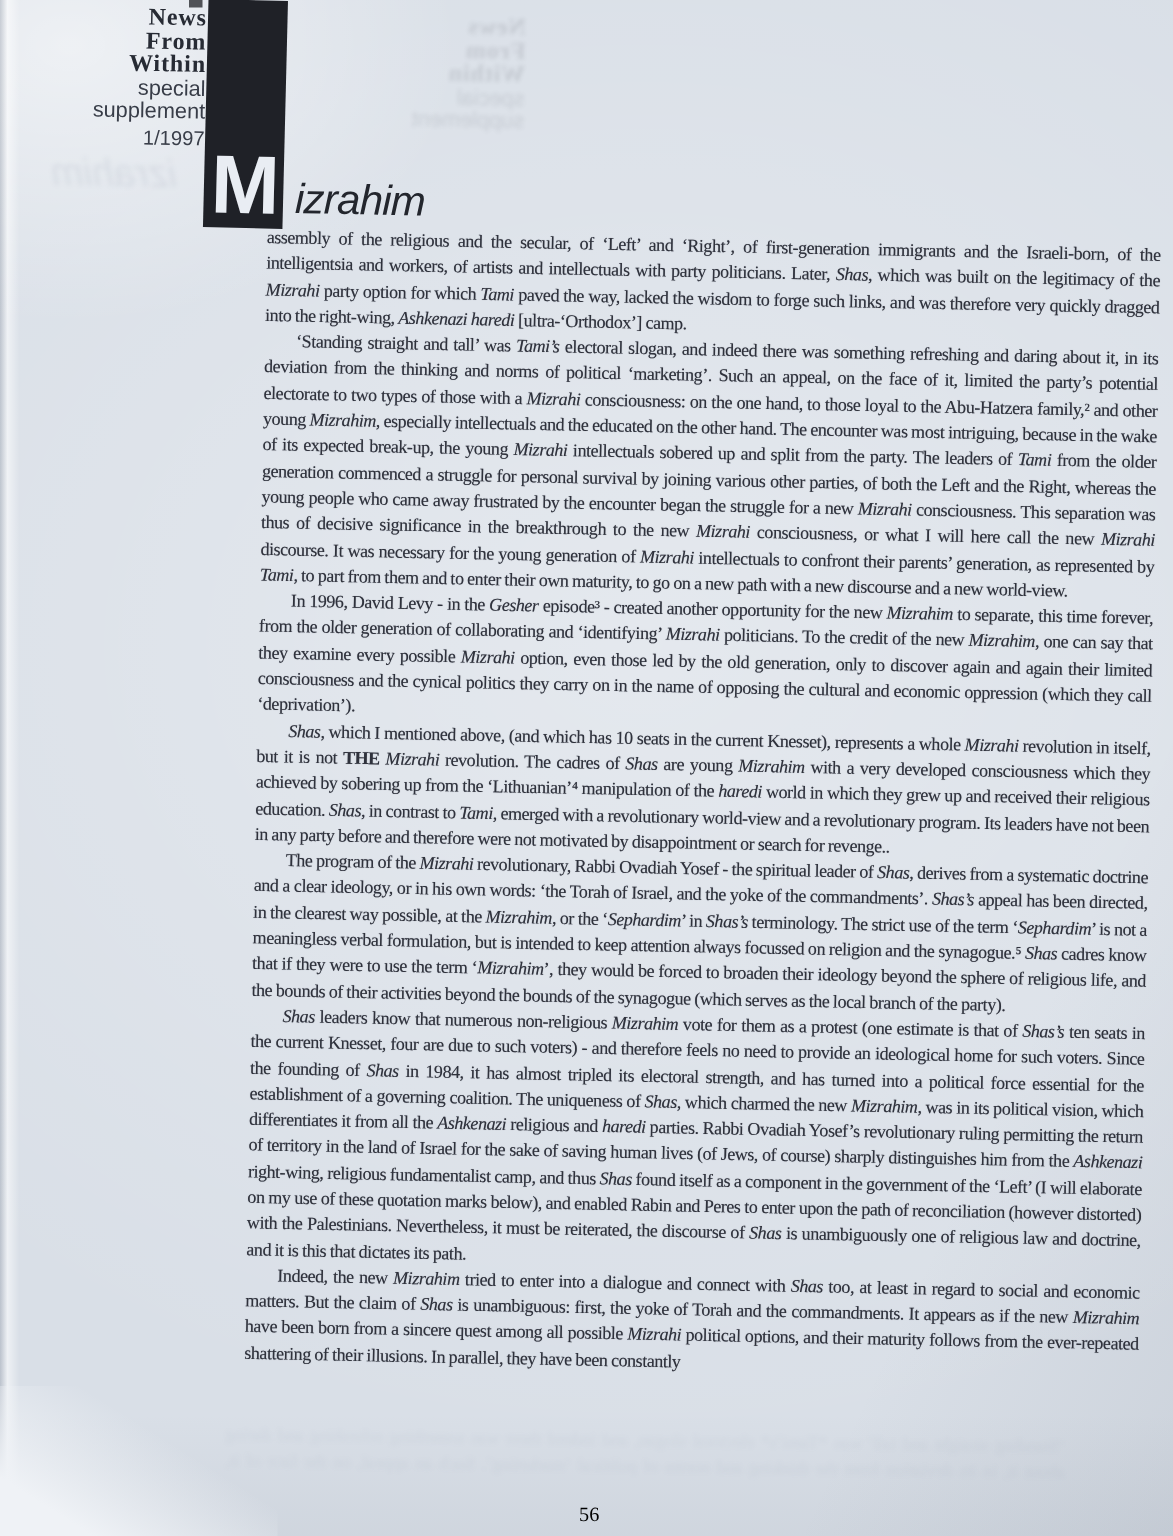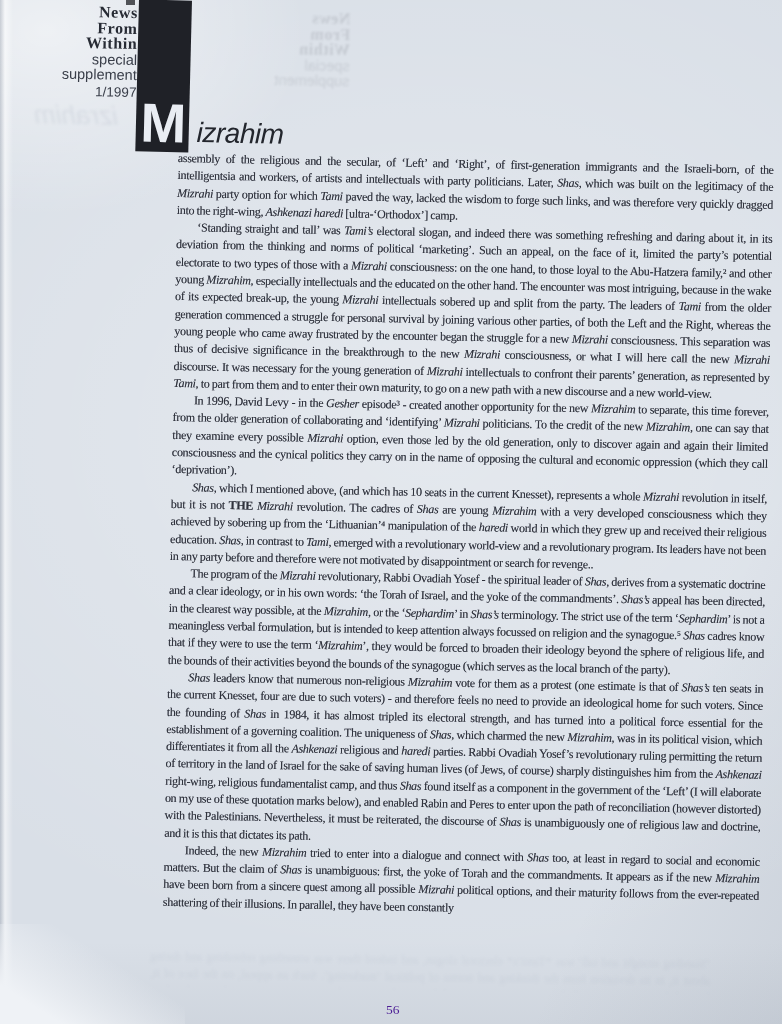--- a/index.html
+++ b/index.html
@@ -72,21 +72,21 @@
     color:#2f323c;
     font:12px/17.3px "Liberation Serif",serif;
     letter-spacing:-0.3px;word-spacing:-0.3px;
     text-shadow:0 0 0.5px rgba(44,48,62,0.55);
   }
   .article p{margin:0;text-align:justify;}
   .article p.indent{text-indent:21px;}
   
   .page-num{
     position:absolute;left:386px;top:1002px;
-    font:13.5px "Liberation Serif",serif;color:#4c1d95;
+    font:13.5px "Liberation Serif",serif;color:#000000;
   }
 </style>
 </head>
 <body>
 
 <div class="shading"></div>
 <div class="edge-line"></div>
 <div class="corner-curl"></div>
 <div class="scan-nick"></div>
 

